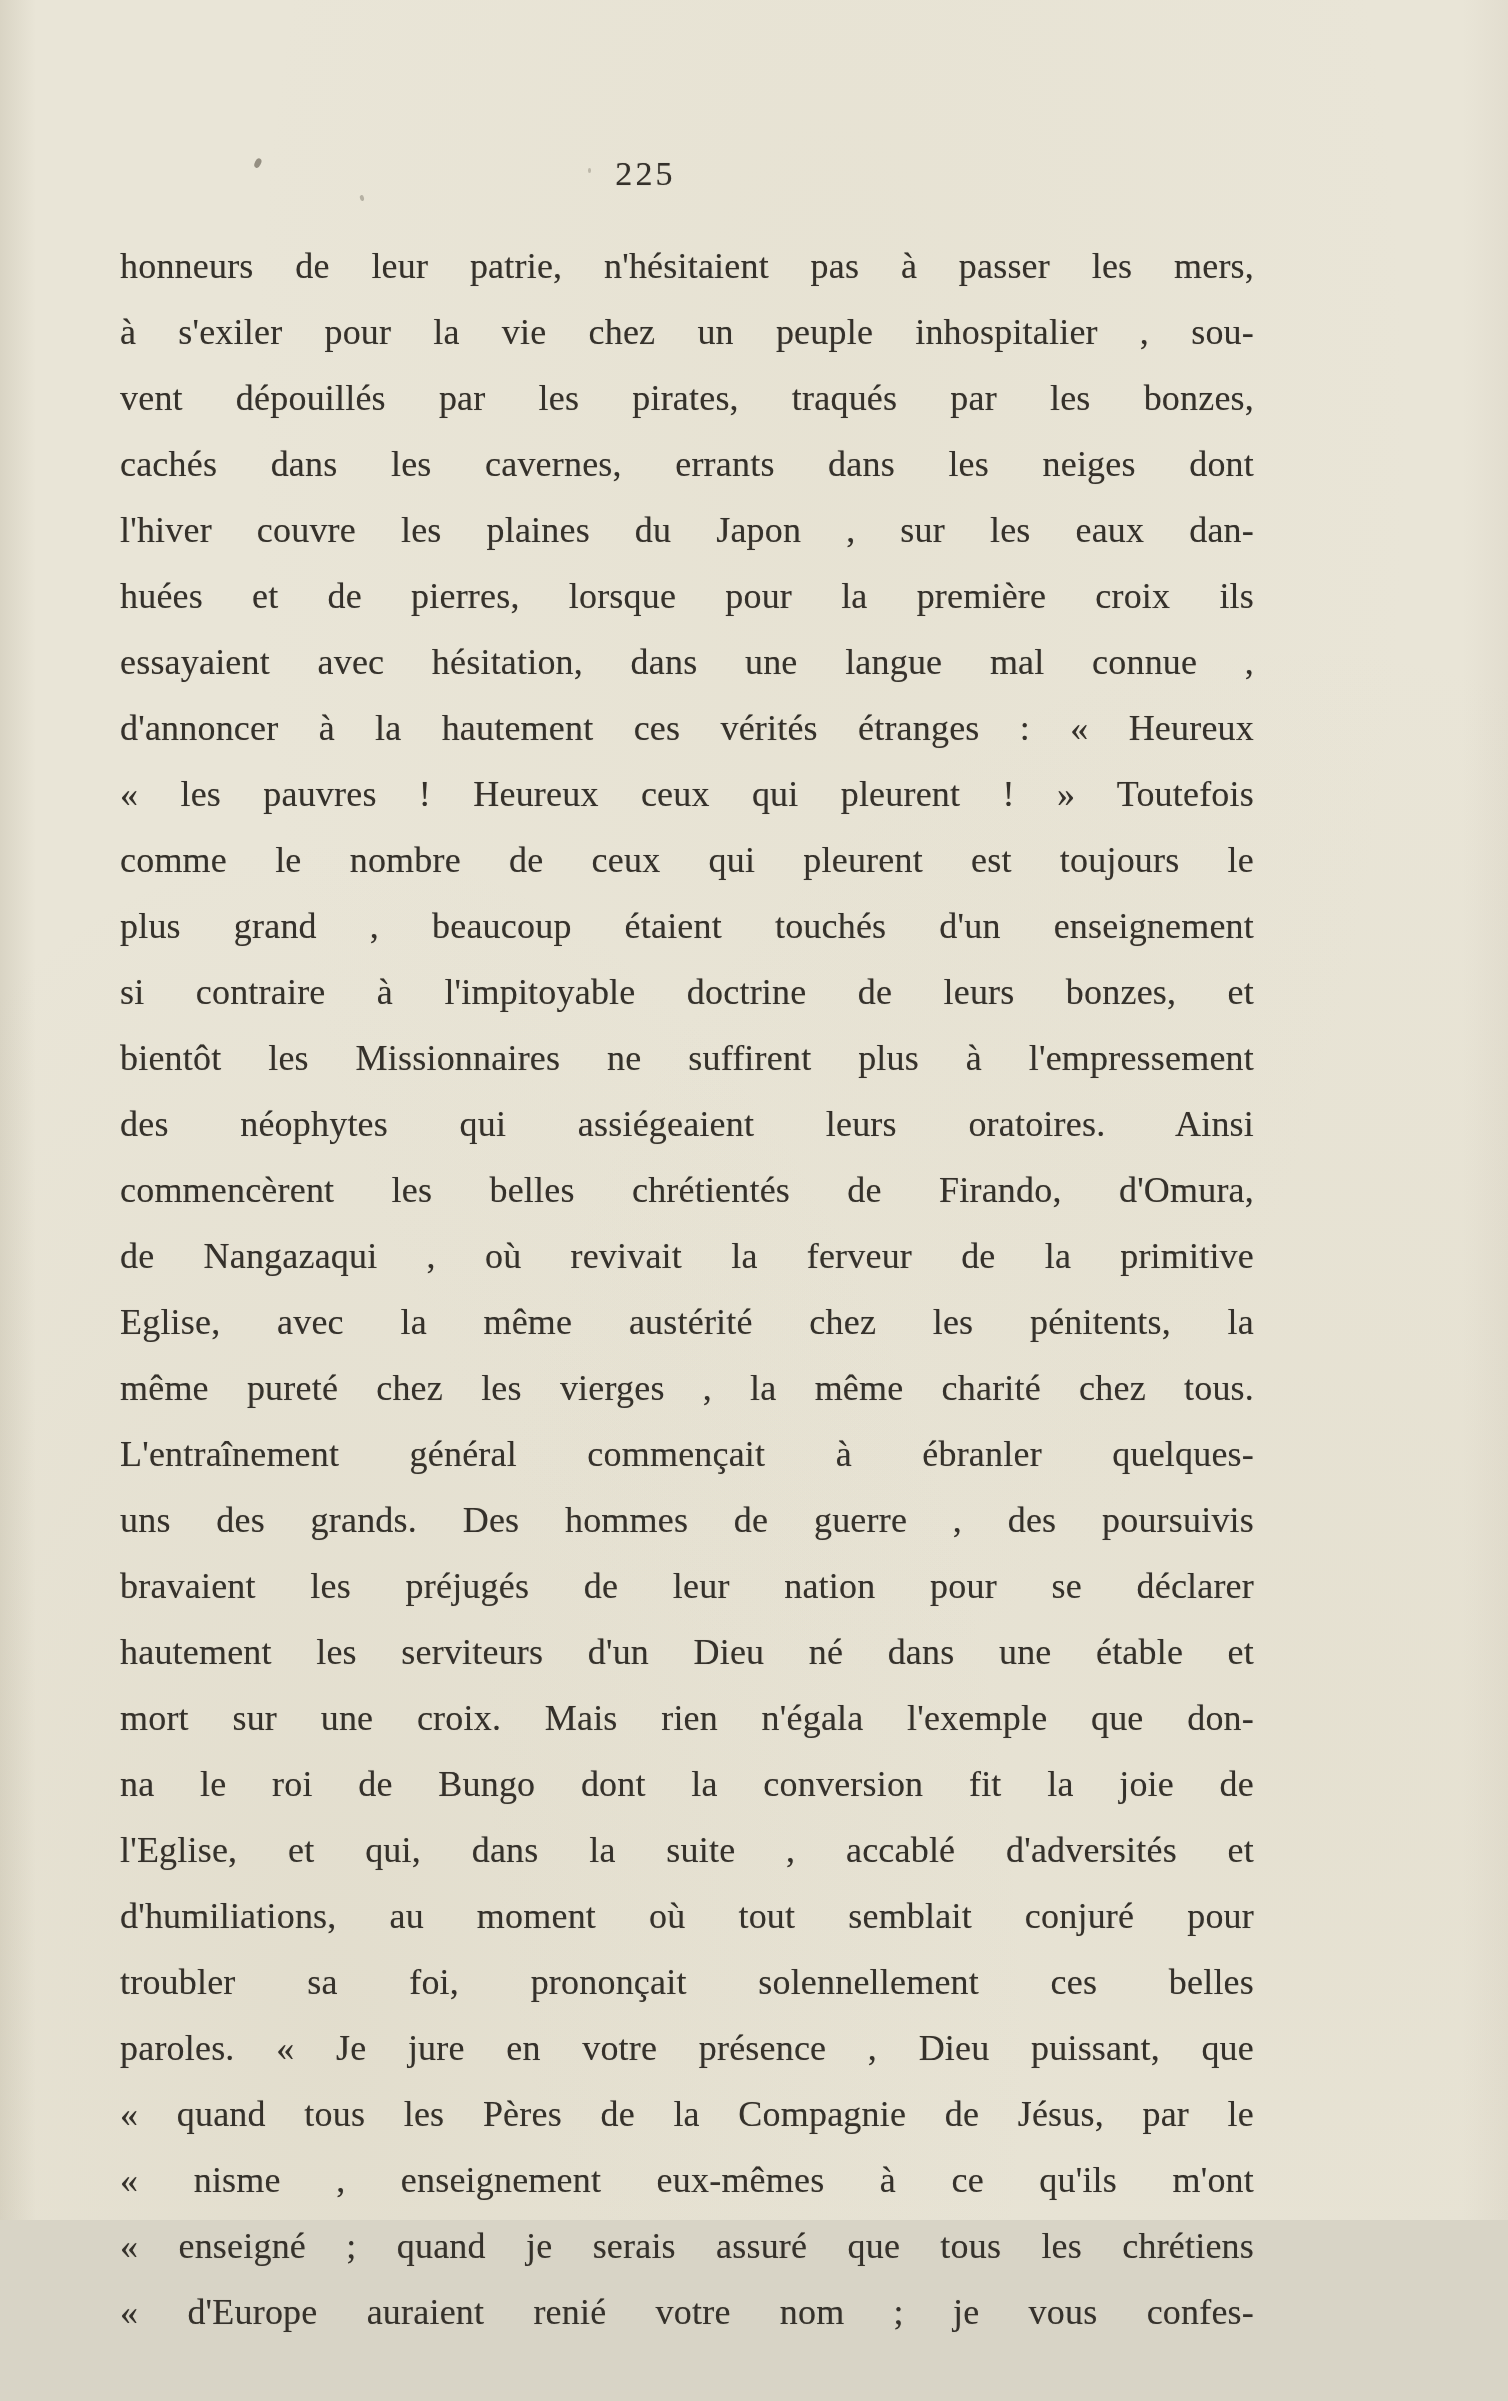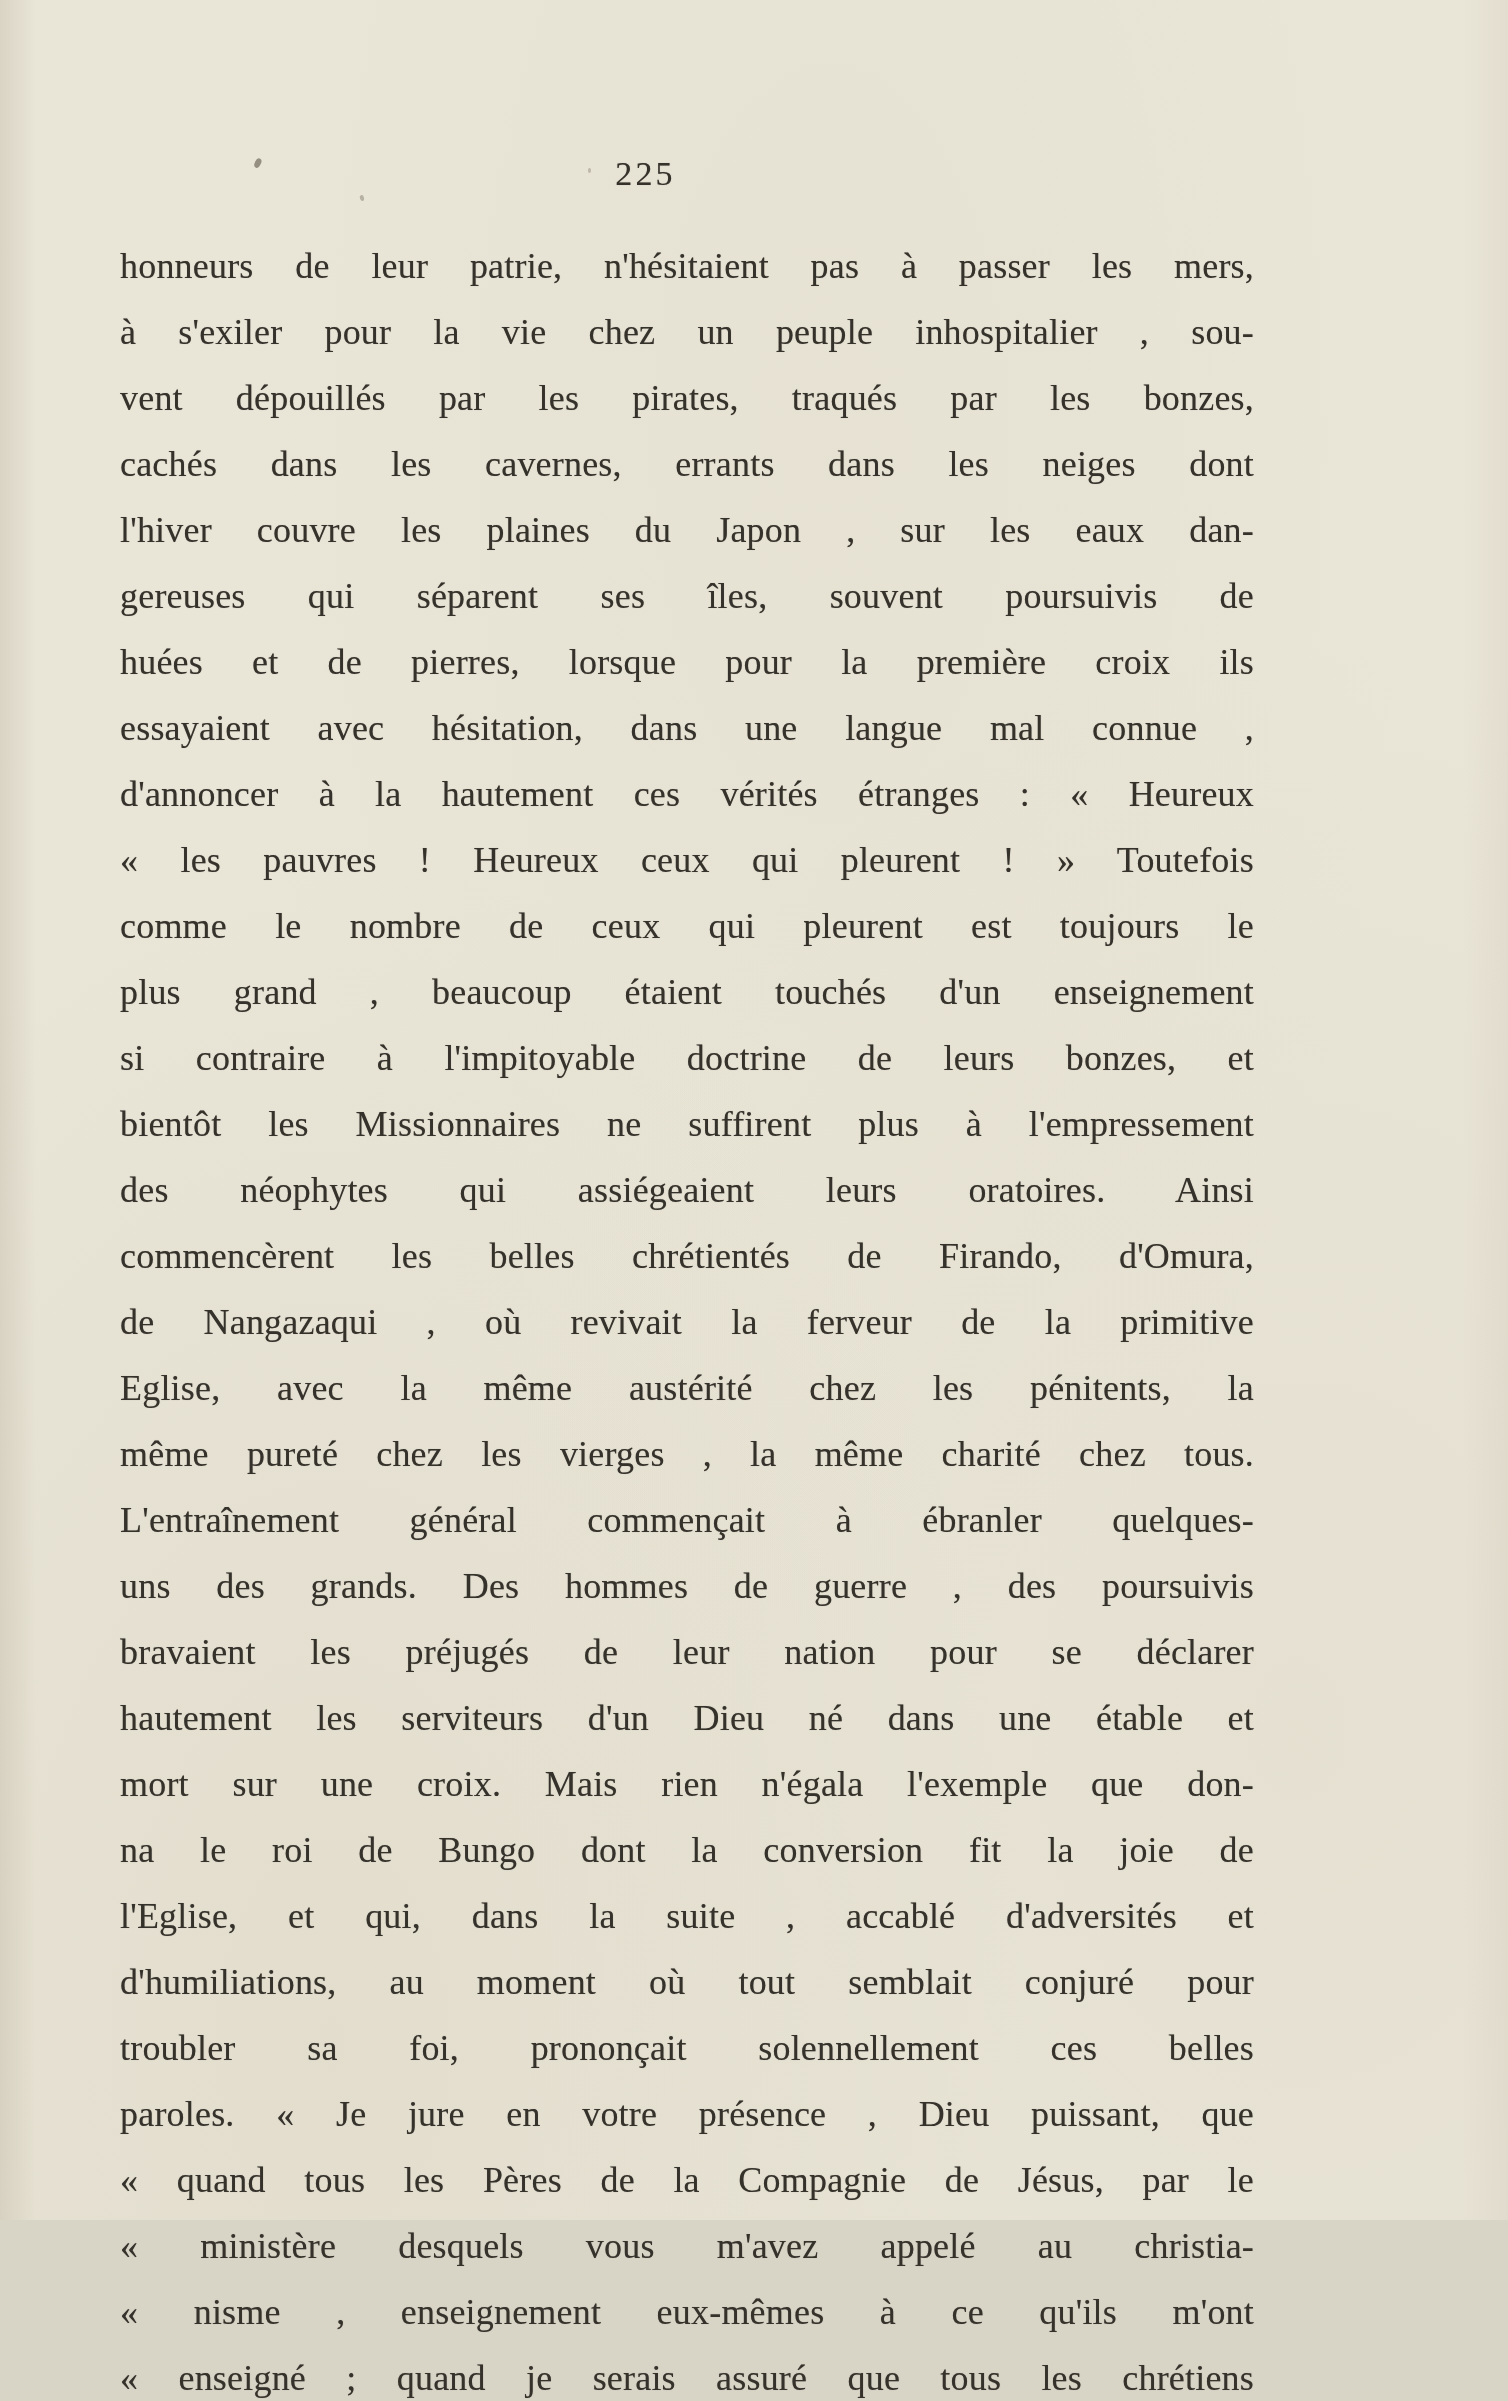--- a/index.html
+++ b/index.html
@@ -66,21 +66,20 @@
   <div class="speck s3"></div>
 
   <div class="page-number">225</div>
 
   <div class="text-block">
       <div class="line">honneurs de leur patrie, n'hésitaient pas à passer les mers,</div>
       <div class="line">à s'exiler pour la vie chez un peuple inhospitalier , sou-</div>
       <div class="line">vent dépouillés par les pirates, traqués par les bonzes,</div>
       <div class="line">cachés dans les cavernes, errants dans les neiges dont</div>
       <div class="line">l'hiver couvre les plaines du Japon , sur les eaux dan-</div>
-      <div class="line">gereuses qui séparent ses îles, souvent poursuivis de</div>
       <div class="line">huées et de pierres, lorsque pour la première croix ils</div>
       <div class="line">essayaient avec hésitation, dans une langue mal connue ,</div>
       <div class="line">d'annoncer à la hautement ces vérités étranges : « Heureux</div>
       <div class="line">« les pauvres ! Heureux ceux qui pleurent ! » Toutefois</div>
       <div class="line">comme le nombre de ceux qui pleurent est toujours le</div>
       <div class="line">plus grand , beaucoup étaient touchés d'un enseignement</div>
       <div class="line">si contraire à l'impitoyable doctrine de leurs bonzes, et</div>
       <div class="line">bientôt les Missionnaires ne suffirent plus à l'empressement</div>
       <div class="line">des néophytes qui assiégeaient leurs oratoires. Ainsi</div>
       <div class="line">commencèrent les belles chrétientés de Firando, d'Omura,</div>
@@ -91,19 +90,18 @@
       <div class="line">uns des grands. Des hommes de guerre , des poursuivis</div>
       <div class="line">bravaient les préjugés de leur nation pour se déclarer</div>
       <div class="line">hautement les serviteurs d'un Dieu né dans une étable et</div>
       <div class="line">mort sur une croix. Mais rien n'égala l'exemple que don-</div>
       <div class="line">na le roi de Bungo dont la conversion fit la joie de</div>
       <div class="line">l'Eglise, et qui, dans la suite , accablé d'adversités et</div>
       <div class="line">d'humiliations, au moment où tout semblait conjuré pour</div>
       <div class="line">troubler sa foi, prononçait solennellement ces belles</div>
       <div class="line">paroles. « Je jure en votre présence , Dieu puissant, que</div>
       <div class="line">« quand tous les Pères de la Compagnie de Jésus, par le</div>
-      <div class="line">« ministère desquels vous m'avez appelé au christia-</div>
       <div class="line">« nisme , enseignement eux-mêmes à ce qu'ils m'ont</div>
       <div class="line">« enseigné ; quand je serais assuré que tous les chrétiens</div>
       <div class="line">« d'Europe auraient renié votre nom ; je vous confes-</div>
     </div>
 </div>
 
 
 </body></html>

